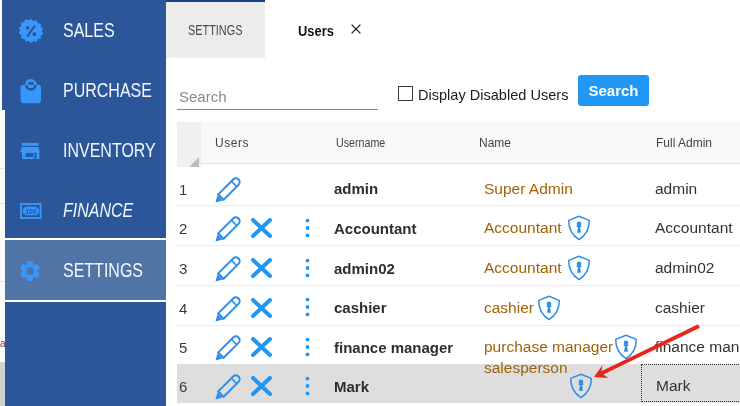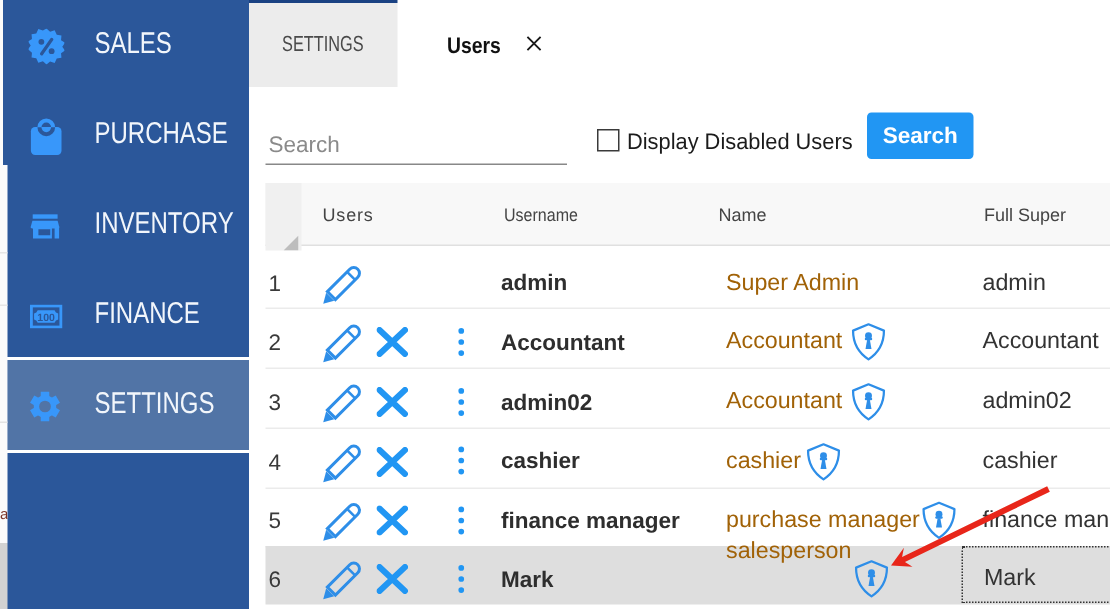--- a/index.html
+++ b/index.html
@@ -78,21 +78,21 @@
   </div>
   <div class="mi" style="top:120px;">
     <svg width="21" height="17" viewBox="0 0 21 17" style="left:20px">
       <rect x="1.8" y="0.4" width="16.6" height="2.9" fill="#3897fa"></rect>
       <path d="M0.4 9L1.6 4.6H18.4L19.6 9Q19.6 9.9 17.4 9.9H2.6Q0.4 9.9 0.4 9z" fill="#3897fa"></path>
       <path d="M2 8.5h12.6v8H2z M5.6 10.4h7.9v4H5.6z" fill="#3897fa" fill-rule="evenodd"></path>
       <rect x="16.4" y="8.5" width="3" height="8" fill="#3897fa"></rect>
     </svg>
     <span class="lbl">INVENTORY</span>
   </div>
-  <div class="mi" style="top:180px;">
+  <div class="mi" style="top:180px;font-style:italic;">
     <svg width="21.5" height="15.9" viewBox="0 0 23 17" style="left:20px">
       <rect x="1" y="1" width="21" height="15" fill="none" stroke="#3897fa" stroke-width="2"></rect>
       <path d="M5.5 4h12l1 1.6 1.6 0.8v4.2l-1.6 0.8-1 1.6h-12l-1-1.6-1.6-0.8V6.4l1.6-0.8z" fill="#3897fa"></path>
       <text x="11.5" y="11.6" font-size="7.5" font-weight="bold" fill="#2b579a" text-anchor="middle" font-family="Liberation Sans">100</text>
     </svg>
     <span class="lbl">FINANCE</span>
   </div>
   <div class="mi" style="top:240px;">
     <svg width="22" height="22" viewBox="-11 -11 22 22">
       <path fill="#3897fa" fill-rule="evenodd" d="M2.85 -7.05L2.84 -9.9L-2.84 -9.9L-2.85 -7.05A7.6 7.6 0 0 1 -4.89 -5.82L-4.68 -5.99L-7.15 -7.41L-9.99 -2.49L-7.53 -1.06A7.6 7.6 0 0 1 -7.48 1.32L-7.53 1.06L-9.99 2.49L-7.15 7.41L-4.68 5.99A7.6 7.6 0 0 1 -2.6 7.14L-2.85 7.05L-2.84 9.9L2.84 9.9L2.85 7.05A7.6 7.6 0 0 1 4.89 5.82L4.68 5.99L7.15 7.41L9.99 2.49L7.53 1.06A7.6 7.6 0 0 1 7.48 -1.32L7.53 -1.06L9.99 -2.49L7.15 -7.41L4.68 -5.99A7.6 7.6 0 0 1 2.6 -7.14ZM-3.9 0a3.9 3.9 0 1 0 7.8 0a3.9 3.9 0 1 0 -7.8 0Z"></path>
@@ -124,21 +124,21 @@
   <div class="abs btn">Search</div>
 
   <div class="abs thead"></div>
   <div class="abs tcorner"></div>
   <svg class="abs" style="left:189px; top:157px; z-index:4;" width="10" height="10" viewBox="0 0 10 10">
     <path d="M10 0v10H0z" fill="#bdbdbd"></path>
   </svg>
   <div class="th" style="left:215px; letter-spacing:0.55px;">Users</div>
   <div class="th" style="left:336px; transform:scaleX(0.89); transform-origin:left center;">Username</div>
   <div class="th" style="left:479px;">Name</div>
-  <div class="th" style="left:656px;">Full Super</div>
+  <div class="th" style="left:656px;">Full Admin</div>
   <div class="abs" style="left:177px; top:163px; width:563px; height:1px; background:#e0e0e0;"></div>
 
   <div class="abs row-border" style="top:204.5px;"></div>
   <div class="abs row-border" style="top:244.5px;"></div>
   <div class="abs row-border" style="top:284.5px;"></div>
   <div class="abs row-border" style="top:324.5px;"></div>
   <div class="abs row-border" style="top:363.5px;"></div>
   <div class="abs row6-bg"></div>
   <div class="abs markbox"></div>
 

